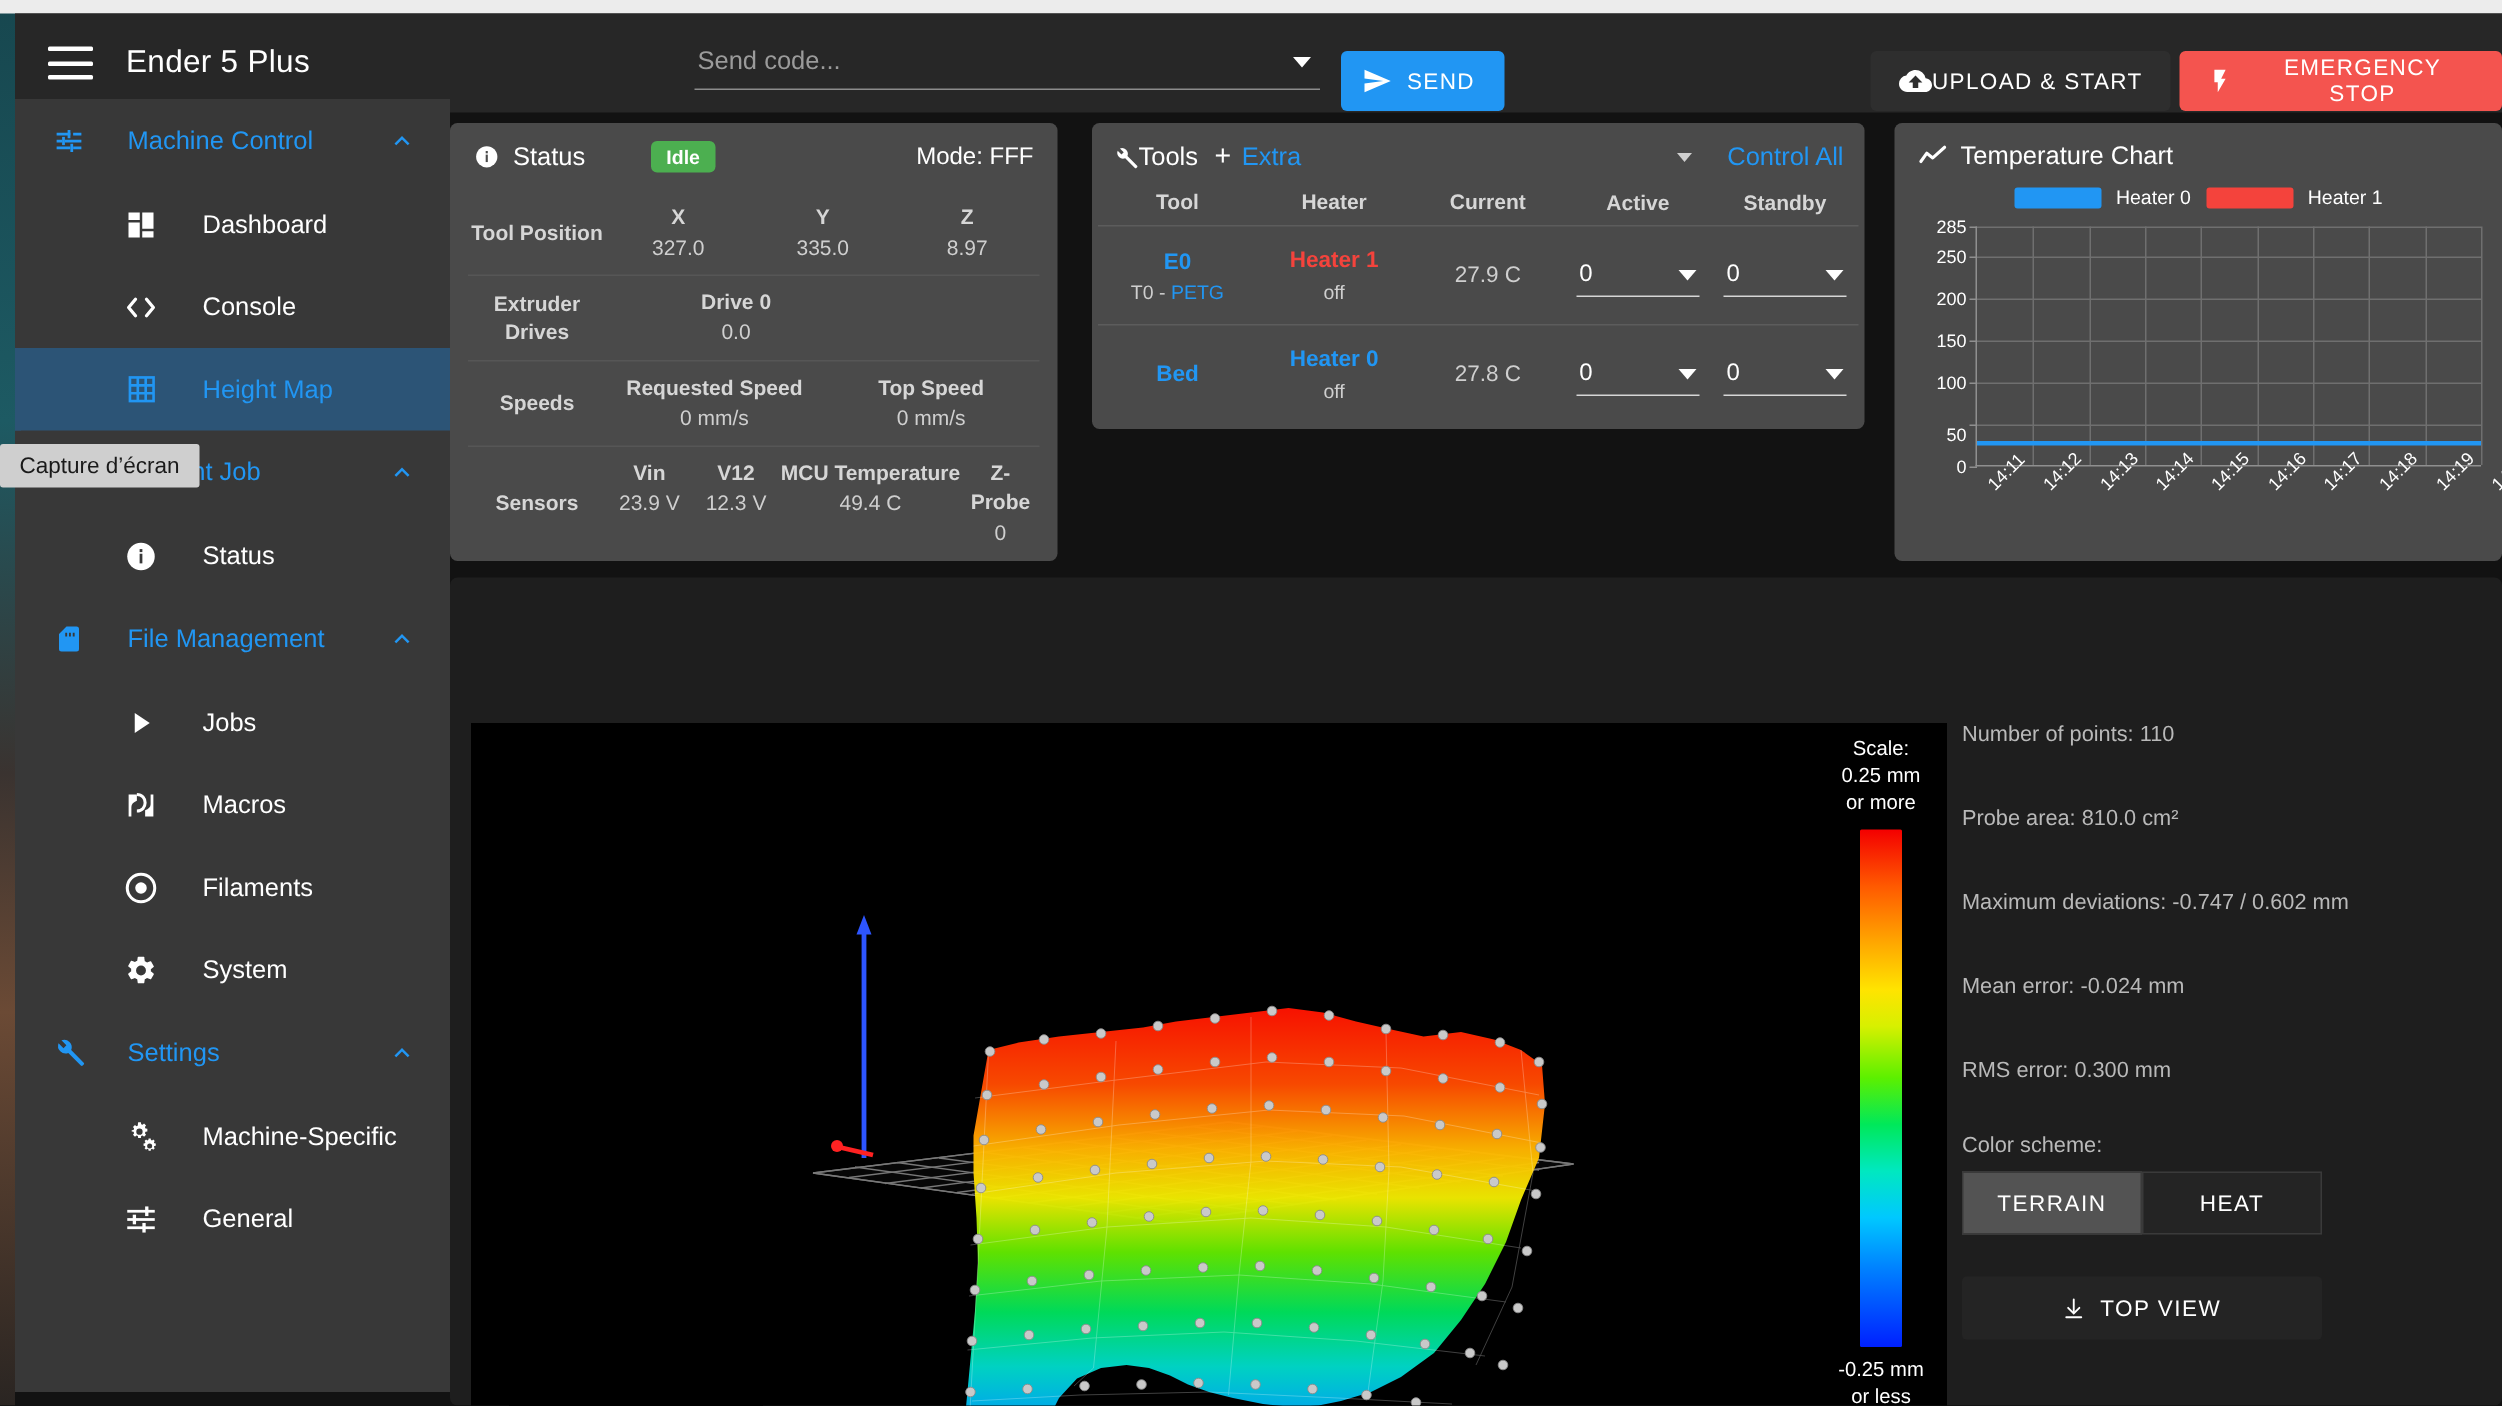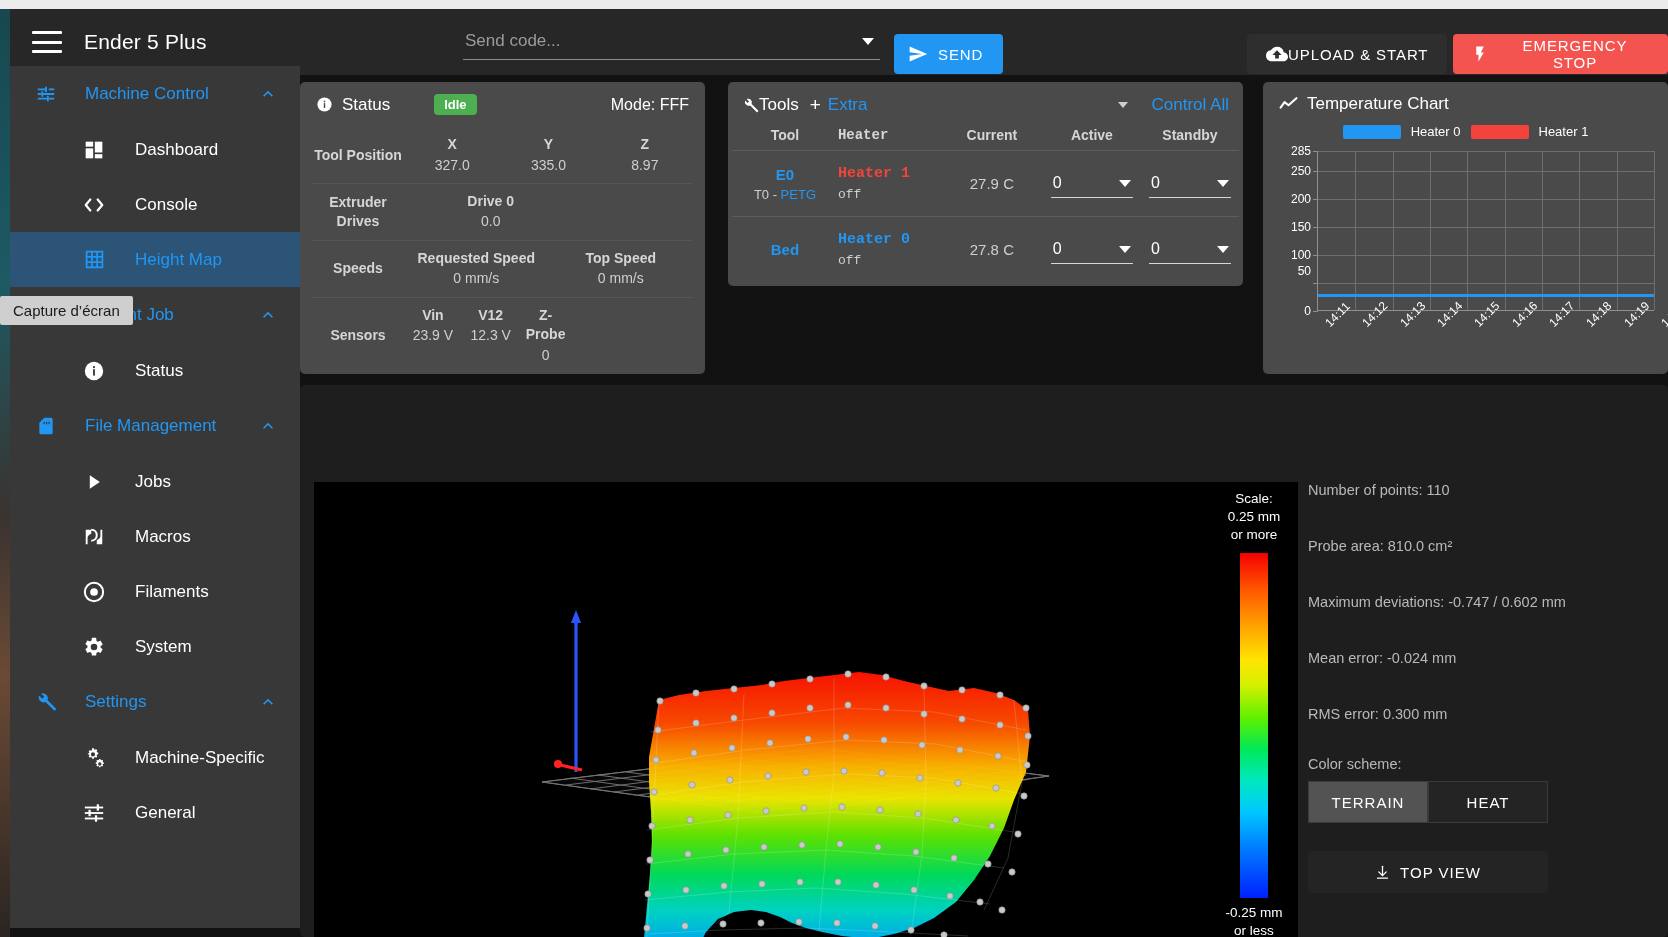--- a/index.html
+++ b/index.html
@@ -145,21 +145,21 @@
   .plus-sign { color: #fff; font-size: 19px; margin: 0 7px 0 11px; }
   .link-blue { color: #2196f3; font-size: 17px; cursor: pointer; }
   .tools-right { margin-left: auto; display: flex; align-items: center; gap: 24px; }
   .mini-caret { width:0;height:0;border-left:5px solid transparent;border-right:5px solid transparent;border-top:6px solid #cfcfcf; }
   .tools-table { width: 100%; padding: 0 4px; }
   .tt-head, .tt-row { display: flex; align-items: center; }
   .tt-head { padding: 6px 0 6px 0; }
   .tt-row { border-top: 1px solid #5c5c5c; min-height: 66px; }
   .tt-row:first-of-type { border-top: none; }
   .c-tool { width: 108px; text-align: center; }
-  .c-heater { width: 105px; text-align: left; font-family: Liberation Mono, monospace; }
+  .c-heater { width: 105px; text-align: center; }
   .c-current { width: 104px; text-align: center; }
   .c-active { width: 100px; }
   .c-standby { width: 100px; }
   .th { color: #d6d6d6; font-size: 14px; font-weight: bold; }
   .c-active .th, .c-standby .th { text-align: center; display: block; }
   .tool-name { color: #2196f3; font-size: 15px; font-weight: bold; display: block; }
   .tool-sub { color: #cfcfcf; font-size: 13px; display: block; margin-top: 4px; }
   .tool-sub .pet { color: #2196f3; }
   .heater-red { color: #f4433c; font-size: 15px; font-weight: bold; display: block; }
   .heater-blue { color: #2196f3; font-size: 15px; font-weight: bold; display: block; }
@@ -516,20 +516,24 @@
           <div class="stat-label">Sensors</div>
           <div class="stat-cols">
             <div class="stat-col" style="flex:0 0 20%">
               <span class="k">Vin</span>
               <span class="v">23.9 V</span>
             </div>
             <div class="stat-col" style="flex:0 0 20%">
               <span class="k">V12</span>
               <span class="v">12.3 V</span>
             </div>
+            <div class="stat-col" style="flex:0 0 42%">
+              <span class="k">MCU Temperature</span>
+              <span class="v">49.4 C</span>
+            </div>
             <div class="stat-col" style="flex:0 0 18%">
               <span class="k" style="white-space:normal">Z-Probe</span>
               <span class="v">0</span>
             </div>
           </div>
         </div>
       </div>
     </div>
 
     <div class="card" id="tools-card">
@@ -625,21 +629,21 @@
         <span>Heater 0</span>
         <span class="tc-swatch" style="background:#f4433c"></span>
         <span>Heater 1</span>
       </div>
 
       <div class="chart-area">
         <div class="plot" id="plot">
             <div class="ytick" style="top: 160px;">0</div>
             <div class="ytickmark" style="top: 160px;"></div>
             <div class="gridh" style="top: 131.93px;"></div>
-            <div class="ytick" style="top: 120px; text-align: right;">50</div>
+            <div class="ytick" style="top: 139px; text-align: right;">50</div>
             <div class="ytickmark" style="top: 131.93px;"></div>
             <div class="gridh" style="top: 103.86px;"></div>
             <div class="ytick" style="top: 103.86px;">100</div>
             <div class="ytickmark" style="top: 103.86px;"></div>
             <div class="gridh" style="top: 75.7895px;"></div>
             <div class="ytick" style="top: 75.7895px;">150</div>
             <div class="ytickmark" style="top: 75.7895px;"></div>
             <div class="gridh" style="top: 47.7193px;"></div>
             <div class="ytick" style="top: 47.7193px;">200</div>
             <div class="ytickmark" style="top: 47.7193px;"></div>

